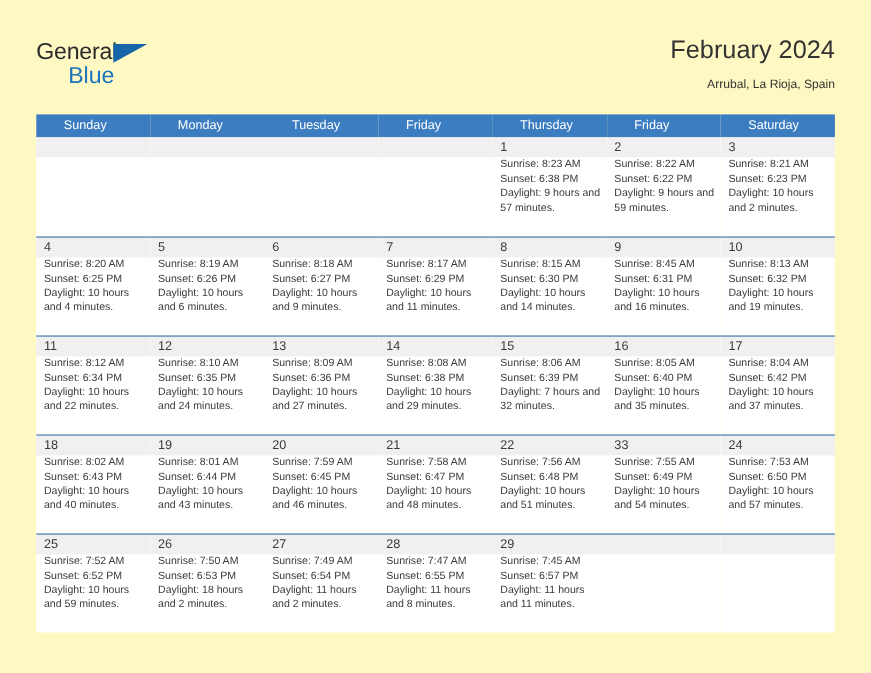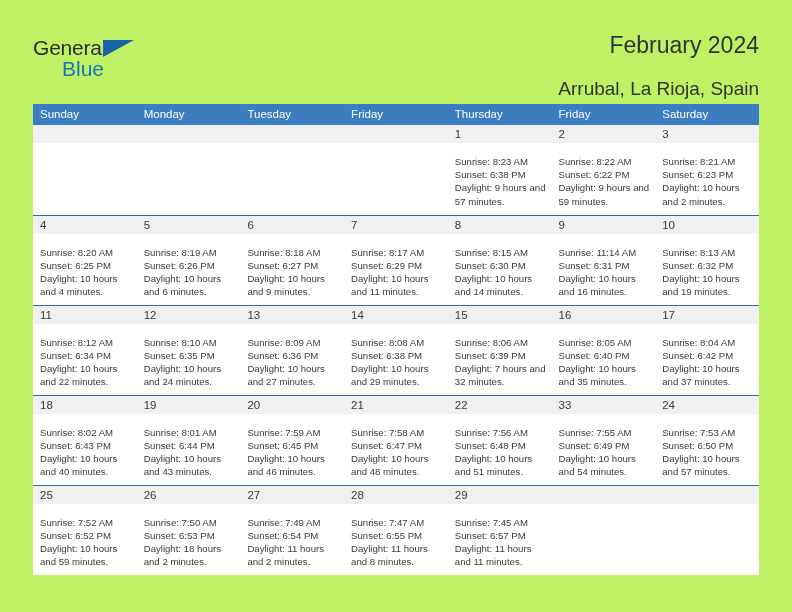--- a/index.html
+++ b/index.html
@@ -7,21 +7,21 @@
     width: 792px;
     height: 612px;
     background: #ffffff;
     font-family: "Liberation Sans", sans-serif;
     overflow: hidden;
   }
   .page {
     position: relative;
     width: 792px;
     height: 612px;
-    background: #bef264;
+    background: #fef9c3;
   }
 
   
   .top-bar {
     position: absolute;
     left: 33px;
     top: 28px;
     width: 726px;
     height: 68px;
   }
@@ -65,43 +65,43 @@
     top: 0;
     text-align: right;
   }
   .cal-title {
     font-size: 23px;
     color: #333333;
     line-height: 34px;
     font-weight: normal;
   }
   .cal-subtitle {
-    font-size: 19px;
+    font-size: 11px;
     color: #333333;
     line-height: 22px;
-    margin-top: 16px;
+    margin-top: 4px;
     font-weight: normal;
   }
 
   
   .calendar {
     position: absolute;
     left: 33px;
     top: 104px;
     width: 726px;
     border-collapse: collapse;
     table-layout: fixed;
   }
   .calendar th {
     background: #3b7dc0;
     color: #ffffff;
     font-size: 11.5px;
     font-weight: normal;
     text-align: left;
-    padding: 5px 0 5px 7px;
+    padding: 5px 0 5px 25px;
     height: 21px;
     line-height: 11px;
   }
   .calendar td {
     vertical-align: top;
     padding: 0;
     width: 103.71px;
     height: 90px;
     border-top: 1px solid #2f6ca8;
     background: #ffffff;
@@ -113,21 +113,21 @@
     background: #f0f0f0;
     height: 18px;
     padding: 2px 0 0 7px;
     font-size: 11.5px;
     color: #3a3a3a;
     line-height: 15px;
   }
   .daynum-band.empty { color: transparent; }
   td.empty-cell .cell-body { visibility: hidden; }
   .cell-body {
-    padding: 12px 5px 0 7px;
+    padding: 0 5px 0 7px;
     font-size: 9.6px;
     color: #3a3a3a;
     line-height: 13.2px;
   }
   .cell-body div { white-space: nowrap; }
   .daylight-line { white-space: normal !important; }
 </style>
 </head>
 <body>
 
@@ -256,21 +256,21 @@
             <div class="daynum-band">8</div>
             <div class="cell-body">
               <div>Sunrise: 8:15 AM</div>
               <div>Sunset: 6:30 PM</div>
               <div class="daylight-line">Daylight: 10 hours and 14 minutes.</div>
             </div>
           </td>
           <td>
             <div class="daynum-band">9</div>
             <div class="cell-body">
-              <div>Sunrise: 11:14 AM</div>
+              <div>Sunrise: 8:45 AM</div>
               <div>Sunset: 6:31 PM</div>
               <div class="daylight-line">Daylight: 10 hours and 16 minutes.</div>
             </div>
           </td>
           <td>
             <div class="daynum-band">10</div>
             <div class="cell-body">
               <div>Sunrise: 8:13 AM</div>
               <div>Sunset: 6:32 PM</div>
               <div class="daylight-line">Daylight: 10 hours and 19 minutes.</div>

